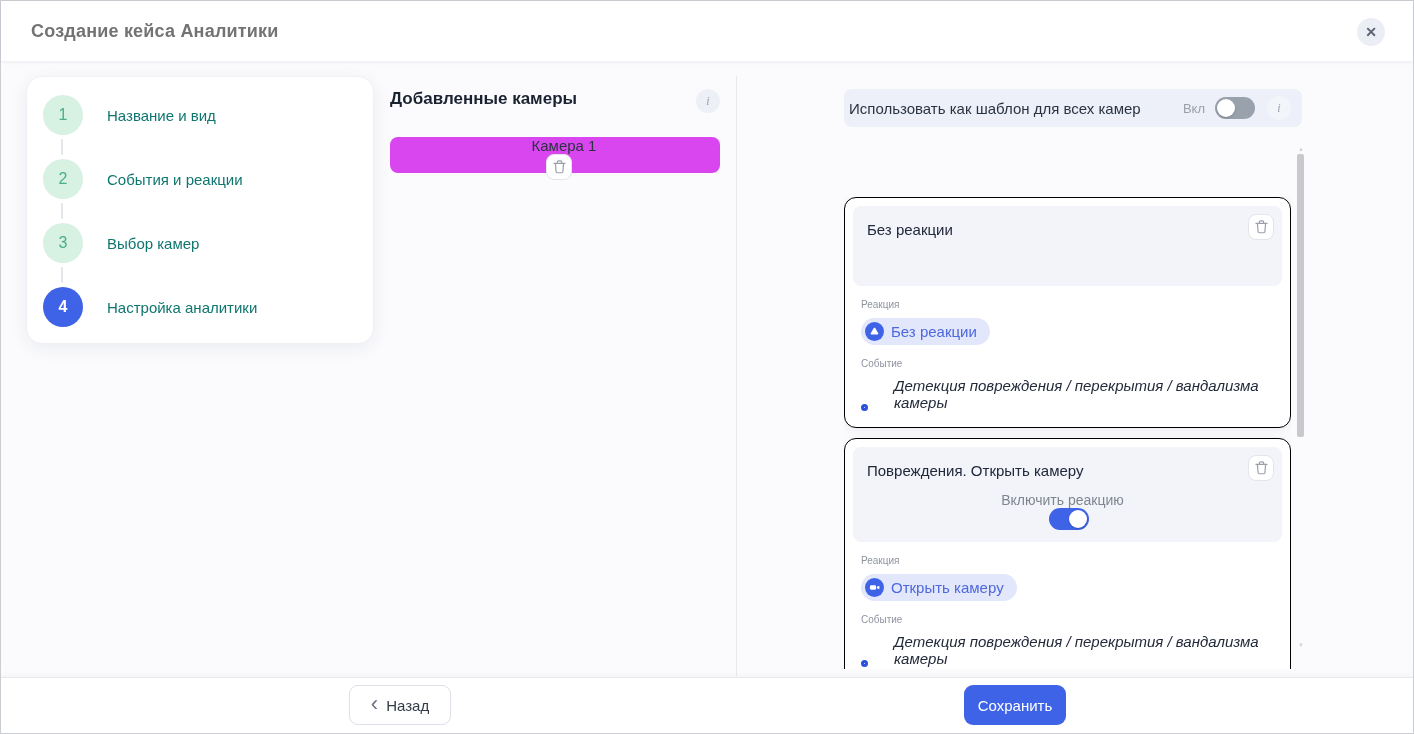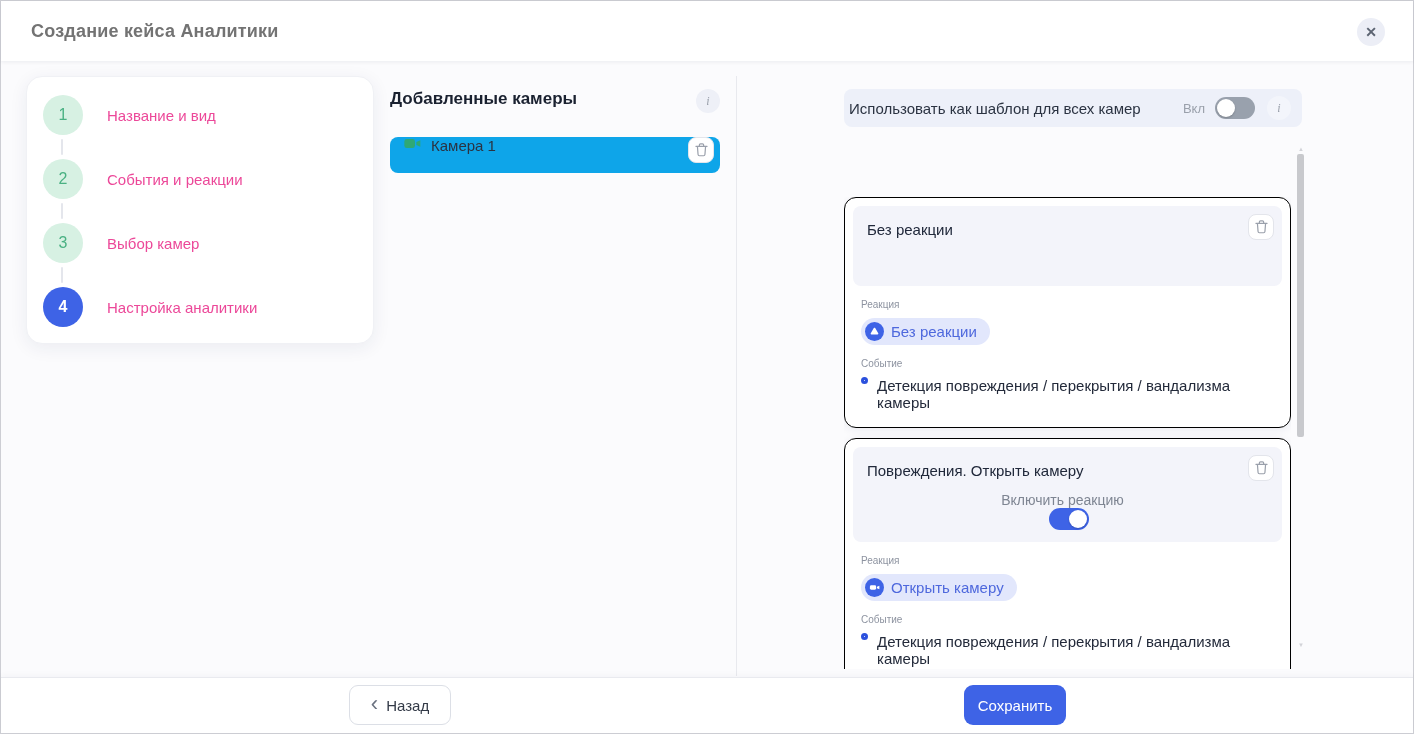--- a/index.html
+++ b/index.html
@@ -33,34 +33,34 @@
     position:absolute; left:25px; top:15px; width:348px; height:268px; background:#fff;
     border:1px solid #f0f1f5; border-radius:16px; box-shadow:0 4px 18px rgba(25,39,80,.07);
   }
   .step{ position:absolute; left:16px; height:40px; display:flex; align-items:center; cursor:pointer; }
   .step-circle{
     width:40px; height:40px; border-radius:50%; display:flex; align-items:center; justify-content:center;
     font-size:16px; font-weight:500;
   }
   .step.done .step-circle{ background:#d7f1e3; color:#4ab183; }
   .step.active .step-circle{ background:#3e63e6; color:#fff; font-weight:700; }
-  .step-label{ margin-left:24px; font-size:15px; color:#ec4899; white-space:nowrap; }
+  .step-label{ margin-left:24px; font-size:15px; color:#0f766e; white-space:nowrap; }
   .step-connector{ position:absolute; left:34px; width:2px; height:16px; background:#e4e6ec; border-radius:1px; }
 
   
   .cameras-title{ position:absolute; left:389px; top:28px; font-size:17px; font-weight:700; color:#1a2130; }
   .info-chip{
     width:24px; height:24px; border-radius:50%; background:#eef0f7; color:#9aa0ab;
     font-size:12px; font-style:italic; font-family:"Liberation Serif", serif;
     display:flex; align-items:center; justify-content:center; cursor:pointer; user-select:none;
   }
   .cameras-info{ position:absolute; left:695px; top:28px; }
   .camera-row{
-    position:absolute; left:389px; top:76px; width:330px; height:36px; background:#0ea5e9;
-    border-radius:8px; display:flex; align-items:flex-start; padding:0 6px 0 14px;
+    position:absolute; left:389px; top:76px; width:330px; height:36px; background:#d946ef;
+    border-radius:8px; display:flex; align-items:center; padding:0 6px 0 14px;flex-direction:column;
   }
   .camera-name{ font-size:15px; color:#2b3342; margin-left:10px; flex:1; }
   .icon-btn{
     width:26px; height:26px; background:#fff; border:1px solid #e3e5eb; border-radius:8px;
     display:flex; align-items:center; justify-content:center; cursor:pointer; flex:none;
   }
 
   .v-divider{ position:absolute; left:735px; top:15px; height:600px; width:1px; background:#e8e9ee; }
 
   
@@ -95,21 +95,21 @@
   .head-pad{ height:36px; }
   .enable-row{ display:flex; align-items:center; margin-top:13px;flex-direction:column; }
   .enable-label{ font-size:14px; color:#7e8592; margin-right:12px; }
   .field-label{ font-size:10px; color:#8d93a0; margin:13px 0 8px 8px; }
   .chip{
     display:inline-flex; align-items:center; margin-left:8px; height:27px; background:#e2e7fc;
     border-radius:14px; padding:0 13px 0 4px; gap:7px; cursor:pointer;
   }
   .chip-icon{ width:19px; height:19px; border-radius:50%; background:#3e63e6; display:flex; align-items:center; justify-content:center; }
   .chip-text{ font-size:15px; color:#4e68dd; }
-  .event-row{ display:flex; align-items:flex-start; margin:2px 0 8px 8px; gap:9px; }
+  .event-row{ display:flex; align-items:flex-end; margin:2px 0 8px 8px; gap:26px;font-style:italic; }
   .ring{ width:7px; height:7px; border:3.5px solid #2b50dd; border-radius:50%; background:#fff; flex:none; }
   .event-text{ font-size:15px; color:#232a3a; }
 
   
   .scrollbar{ position:absolute; left:1296px; top:85px; width:8px; height:502px; }
   .scroll-arrow{ position:absolute; left:0; width:8px; font-size:6px; color:#d2d3d8; text-align:center; cursor:pointer; user-select:none; }
   .scroll-arrow.up{ top:0; } .scroll-arrow.down{ bottom:0; }
   .scroll-thumb{ position:absolute; left:0; top:8px; width:7px; height:283px; background:#c8c9cd; border-radius:2px; cursor:pointer; }
 
   

